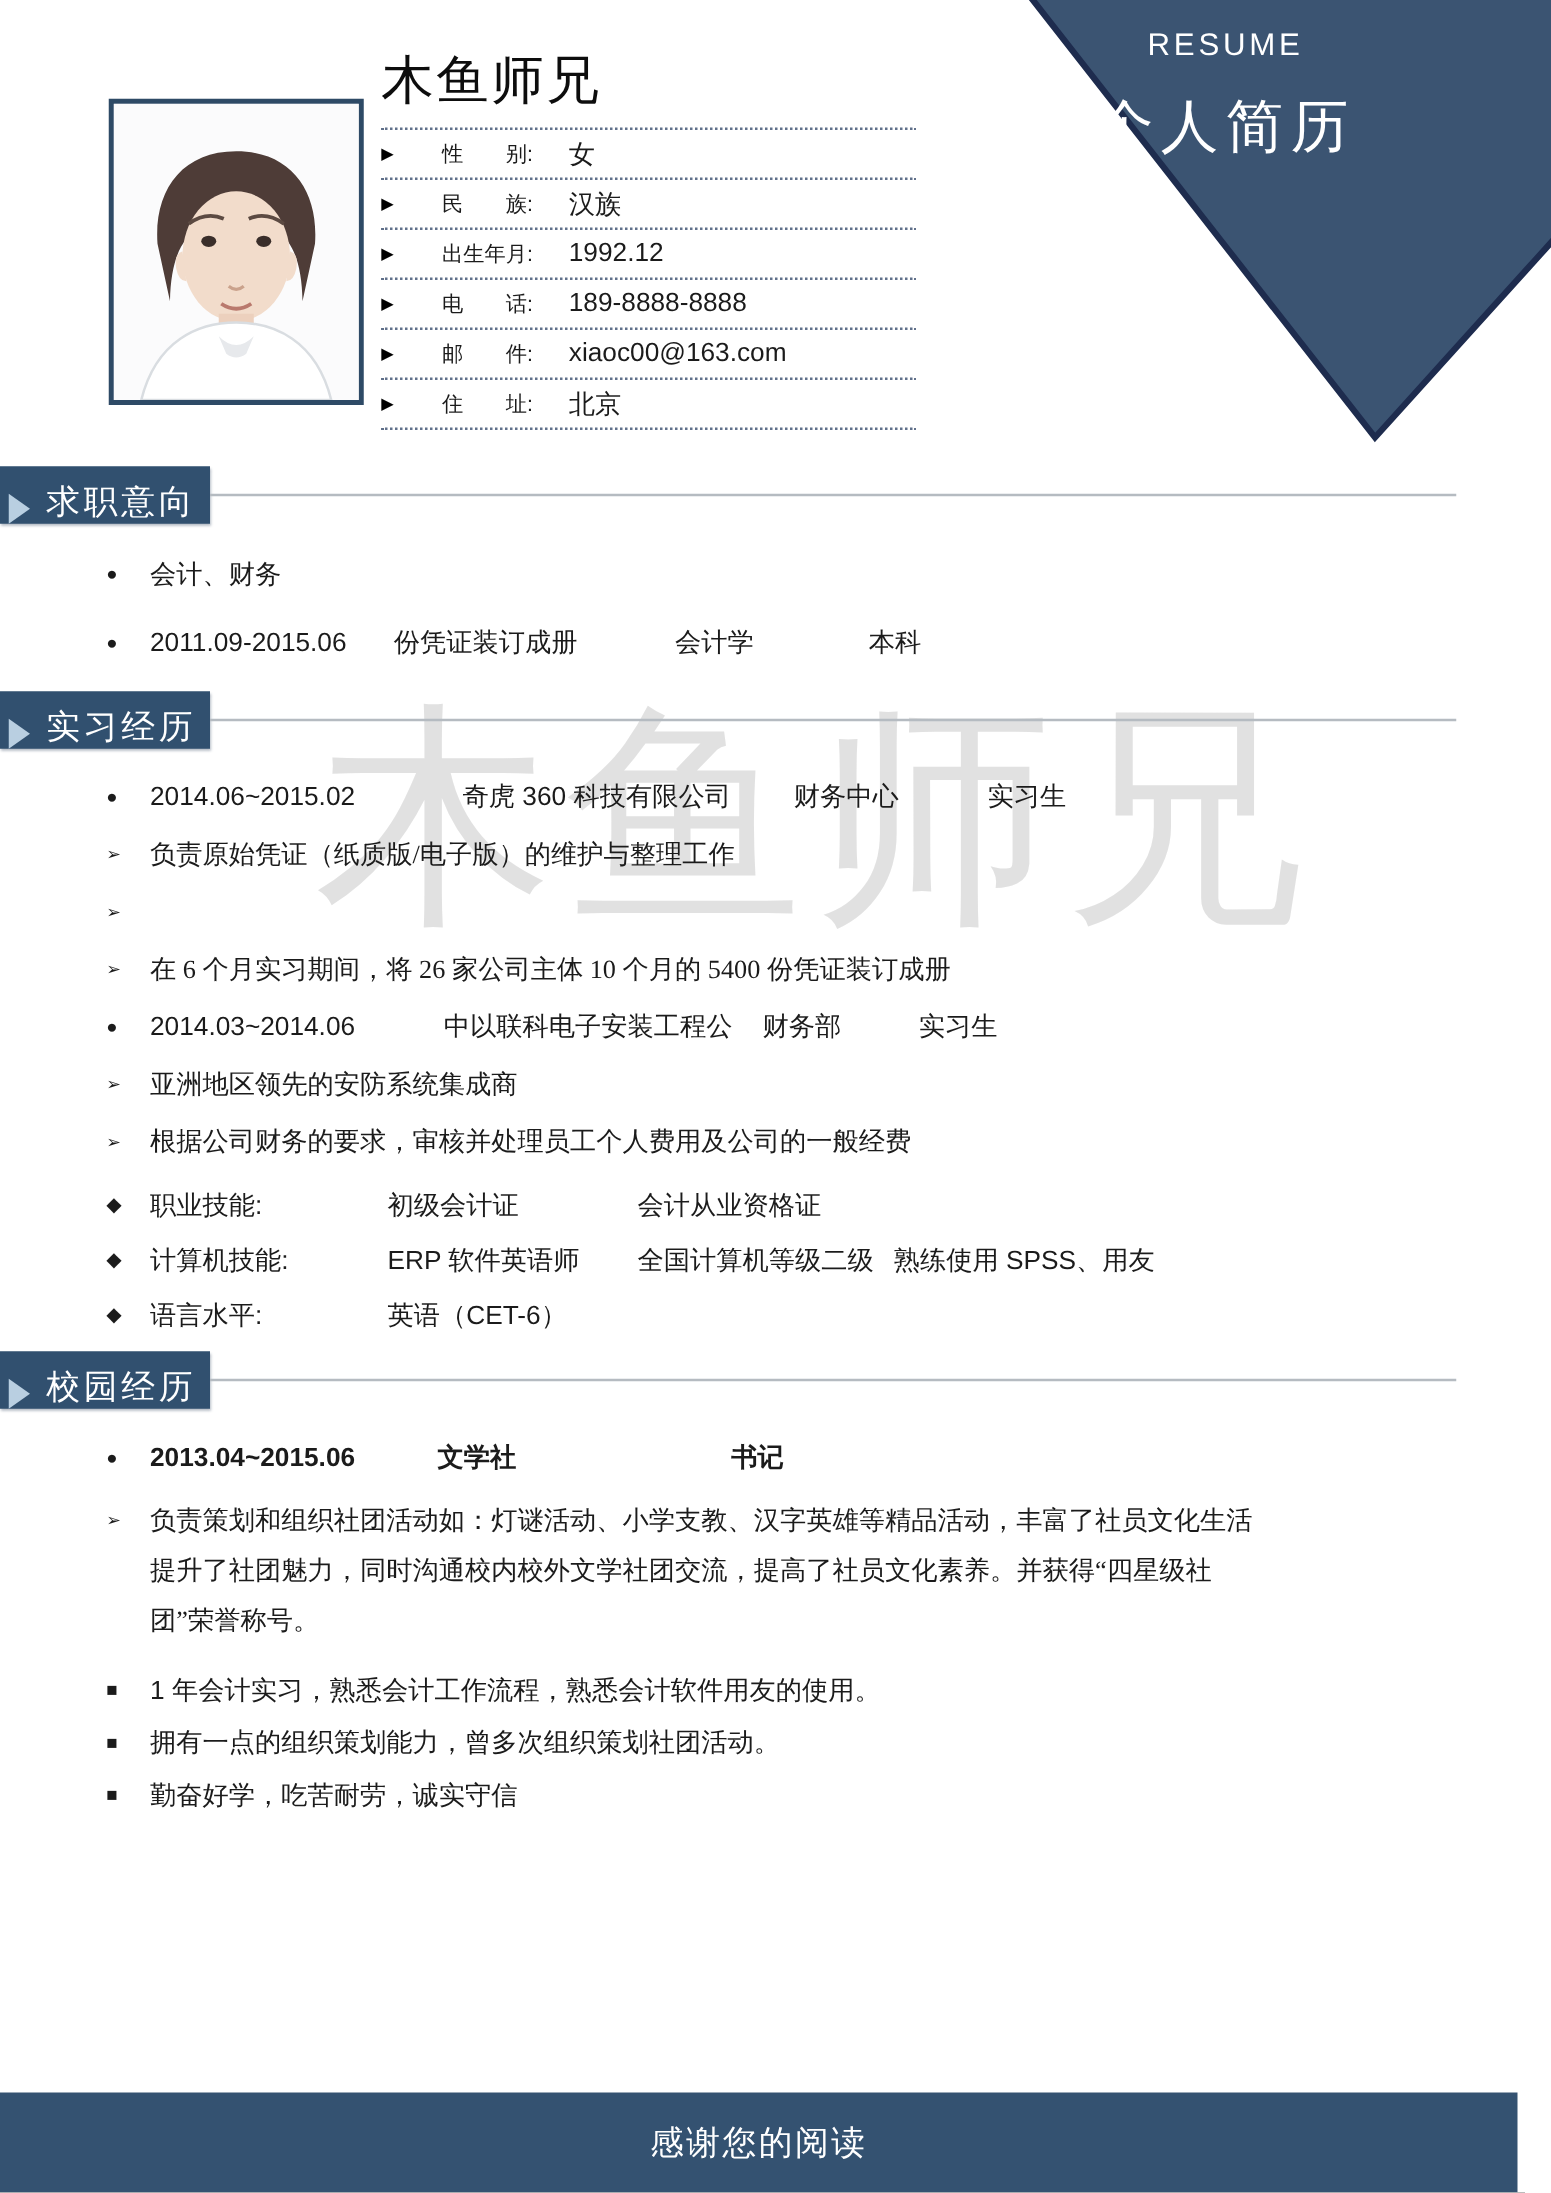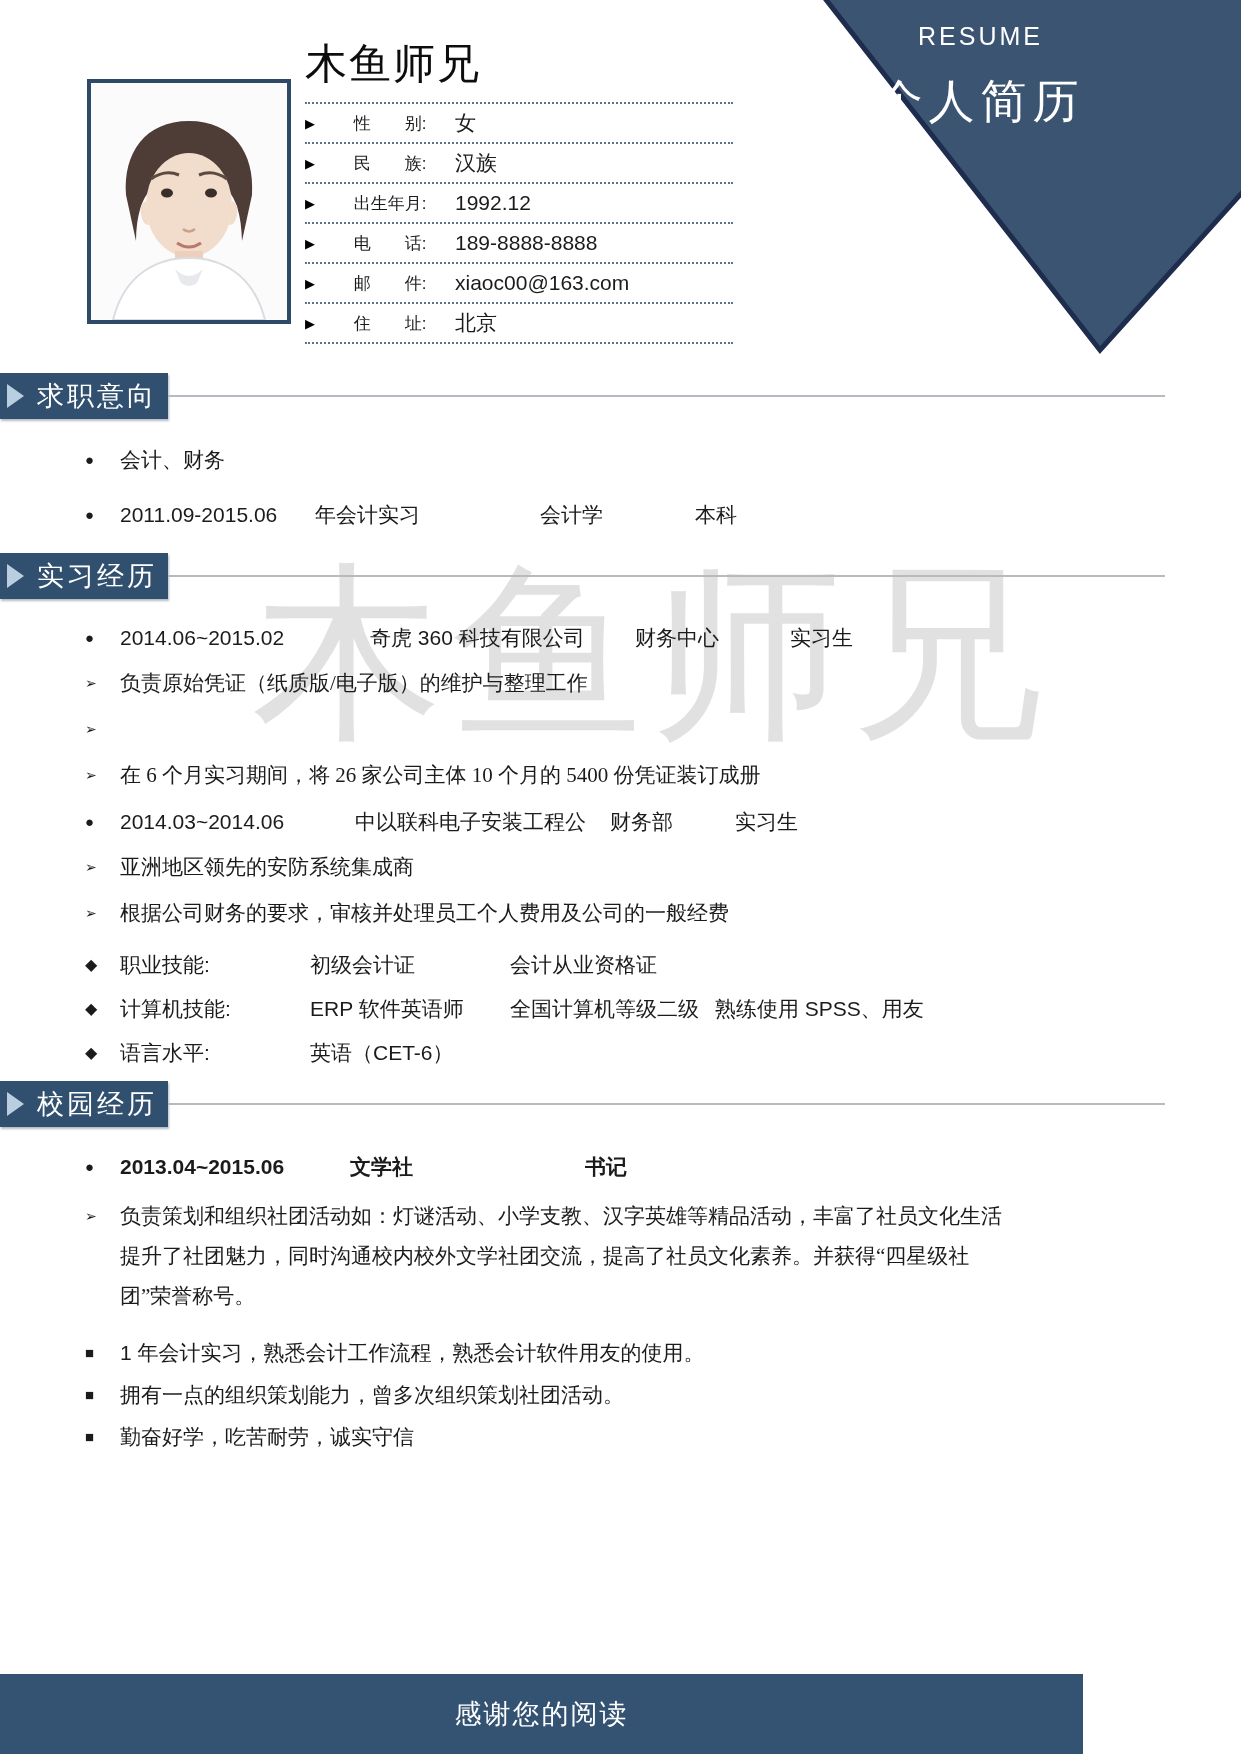--- a/index.html
+++ b/index.html
@@ -22,21 +22,21 @@
   .info-row{display:flex;align-items:center;border-bottom:2px dotted #60708a;padding:6px 0;height:26px;}
   .info-tri{font-size:13px;color:#000;width:26px;flex:none;}
   .info-label{display:inline-block;width:118px;font-size:17px;flex:none;text-align:center;}
   .info-value{font-size:21px;margin-left:6px;}
   
   .watermark{position:absolute;left:252px;top:528px;font-size:190px;font-weight:300;letter-spacing:10px;
              color:#c2c2c2;opacity:.48;z-index:0;white-space:nowrap;}
   
   .sections{position:absolute;left:0;top:373px;width:1241px;z-index:1;}
   .sec-header{display:flex;align-items:center;margin-right:76px;}
-  .badge{width:168px;height:46px;flex:none;background:#31506f;display:flex;align-items:center;
+  .badge{width:168px;height:46px;flex:none;background:#31506f;display:flex;align-items:flex-end;
          box-shadow:1px 2px 2px rgba(40,60,90,.35);}
   .badge-tri{width:0;height:0;border-top:12px solid transparent;border-bottom:12px solid transparent;
              border-left:17px solid #b9cfe1;margin:0 13px 0 7px;flex:none;}
   .badge-title{color:#fff;font-size:27px;letter-spacing:3px;font-family:"Liberation Serif","DejaVu Serif",serif;}
   .rule{flex:1;height:2px;background:#b5bbc1;}
   .row{display:flex;align-items:flex-start;margin-left:85px;margin-right:80px;font-size:21px;line-height:25px;}
   .bullet{width:35px;flex:none;font-size:14px;line-height:25px;}
   .bullet.dot{font-size:15px;}
   .bullet.sq{font-size:15px;}
   .bullet.dia{font-size:16px;}
@@ -46,21 +46,21 @@
   .cw235{width:235px}.cw255{width:255px}.cw125{width:125px}
   .cw230{width:230px}.cw231{width:235px}
   .cw190{width:190px}.cw200{width:200px}.cw205{width:205px}
   .bold{font-weight:700;}
   .para{flex:1;max-width:900px;line-height:40px;font-family:Liberation Serif, serif;}
   
   .mt28{margin-top:28px}.mt22{margin-top:22px}.mt30{margin-top:30px}.mt26{margin-top:26px}
   .mt21{margin-top:21px}.mt48{margin-top:48px}.mt19{margin-top:19px}.mt16{margin-top:16px}
   .mt27{margin-top:27px}.mt17{margin-top:17px}.mt38{margin-top:38px}.mt24{margin-top:24px}
   
-  .footer{position:absolute;left:0;bottom:0;width:1083px;height:80px;background:#345271;z-index:2;
+  .footer{position:absolute;left:0;bottom:0;width:1214px;height:80px;background:#345271;z-index:2;
           display:flex;align-items:center;justify-content:center;}
   .footer-text{color:#fff;font-size:27px;letter-spacing:2px;}
 </style>
 </head>
 <body>
 
 <div class="page">
 
   <div class="watermark">木鱼师兄</div>
 
@@ -137,21 +137,21 @@
       <div class="rule"></div>
     </div>
     <div class="row mt28">
       <span class="bullet dot">●</span>
       <span>会计、财务</span>
     </div>
 
     <div class="row mt30 cells">
       <span class="bullet dot">●</span>
       <span class="cw195">2011.09-2015.06</span>
-      <span class="cw225">年会计实习</span>
+      <span class="cw225">份凭证装订成册</span>
       <span class="cw155">会计学</span>
       <span>本科</span>
     </div>
 
     <div class="sec-header mt26">
       <div class="badge">
         <span class="badge-tri"></span>
         <span class="badge-title">实习经历</span>
       </div>
       <div class="rule"></div>

